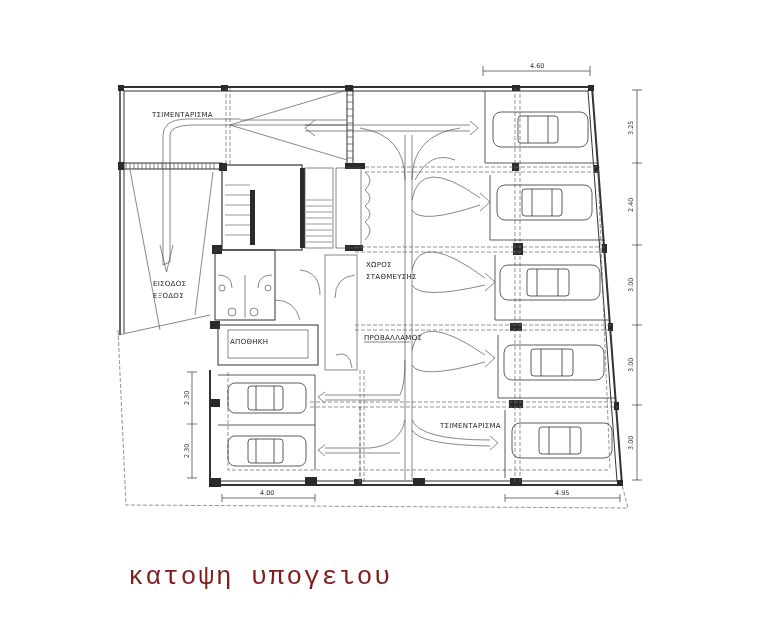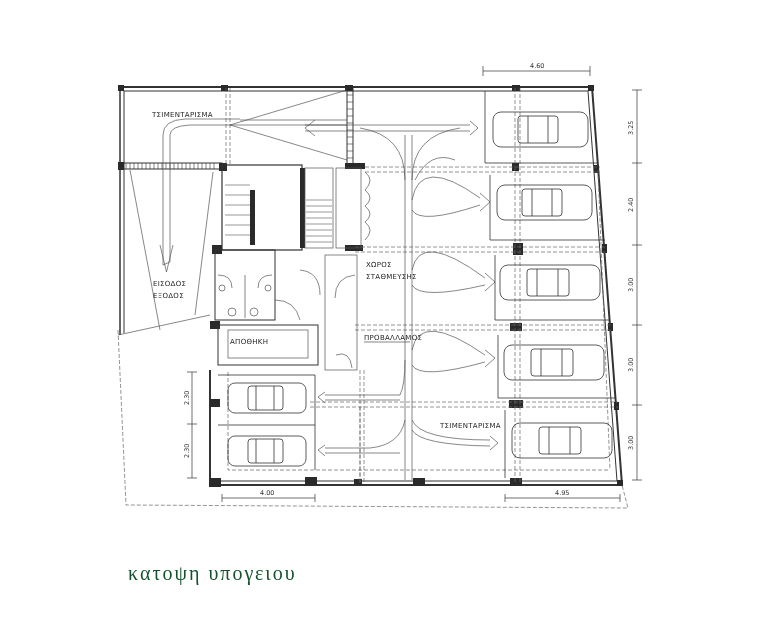--- a/index.html
+++ b/index.html
@@ -1,20 +1,20 @@
 <!DOCTYPE html>
 <html><head>
 <meta charset="utf-8">
 <style>
   html,body{margin:0;padding:0;background:#ffffff;}
   body{width:768px;height:644px;position:relative;overflow:hidden;font-family:"DejaVu Sans",sans-serif;}
   #plan{position:absolute;left:0;top:0;}
   .lbl{font-family:"DejaVu Sans",sans-serif;font-size:7px;fill:#222;letter-spacing:0.3px;}
   .dim{font-family:"DejaVu Sans",sans-serif;font-size:6.5px;fill:#333;}
-  .caption{position:absolute;left:128px;top:562px;font-family:Liberation Serif, serif;font-size:20px;color:#14532d;letter-spacing:2px;font-weight:300;}
+  .caption{position:absolute;left:128px;top:562px;font-family:Liberation Mono, monospace;font-size:26px;color:#7f1d1d;letter-spacing:2px;font-weight:300;}
   .w{stroke:#333;fill:none;}
   .thin{stroke:#555;stroke-width:0.7;fill:none;}
   .dash{stroke:#666;stroke-width:0.7;fill:none;stroke-dasharray:4 2;}
   .col{fill:#2a2a2a;}
 </style>
 </head>
 <body>
 
 <svg id="plan" width="768" height="644" viewBox="0 0 768 644">
 

